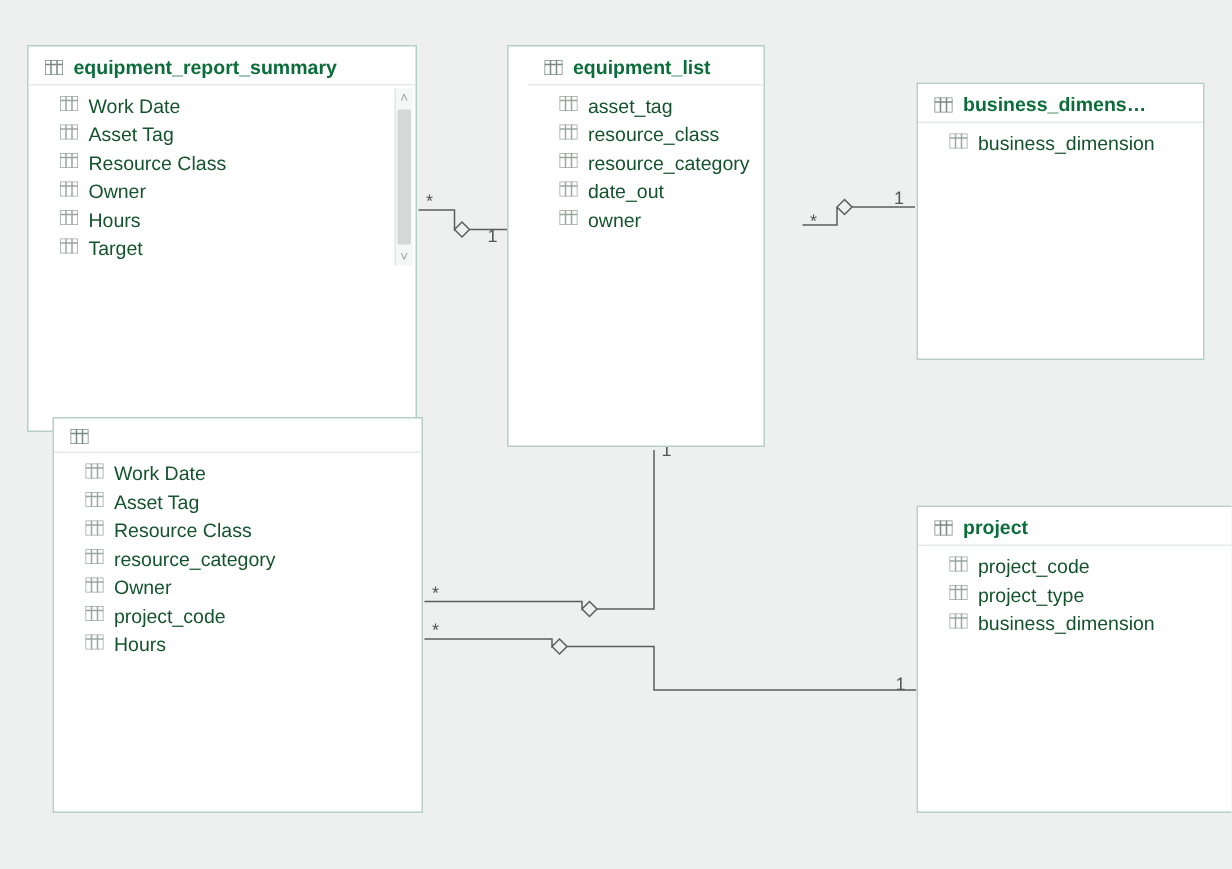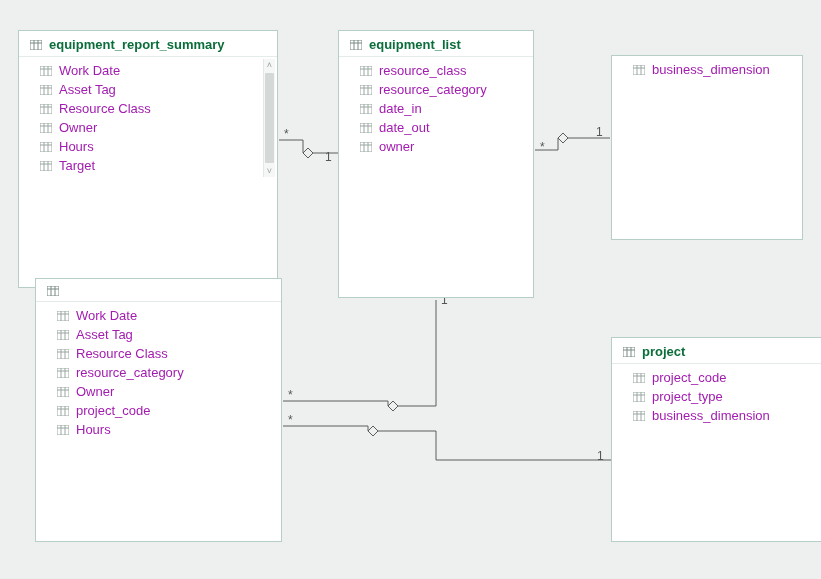--- a/index.html
+++ b/index.html
@@ -39,25 +39,24 @@
     border-bottom: 1px solid #e3ece7;
     white-space: nowrap;
     overflow: hidden;
   }
   .tbl .body {
     padding: 4px 0;
     position: relative;
   }
   .row {
     display: flex;
-    align-items: center;
     gap: 6px;
     padding: 2px 12px 2px 20px;
     white-space: nowrap;
-    color: #a21caf;
+    color: #14532d;
   }
   .ico {
     width: 14px; height: 12px;
     display: inline-flex;
     align-items: center;
     justify-content: center;
     flex: 0 0 14px;
   }
   .ico svg { display: block; }
   .scroll {
@@ -206,21 +205,21 @@
               <line x1="0" y1="3" x2="12" y2="3" stroke="#9aa6a0"></line>
               <line x1="4" y1="0" x2="4" y2="10" stroke="#9aa6a0"></line>
               <line x1="8" y1="0" x2="8" y2="10" stroke="#9aa6a0"></line>
             </svg>
           </span>
           <span>Target</span>
         </div>
       </div>
 </div>
 
-<div class="tbl" style="left:338px; top:30px; width:196px; height:268px;">
+<div class="tbl" style="left:338px; top:30px; width:172px; height:268px;padding-left:13px;">
   <div class="hdr">
     <span class="ico">
       <svg width="12" height="10">
             <rect x="0" y="0" width="12" height="10" fill="none" stroke="#7a8a83" stroke-width="1"></rect>
             <line x1="0" y1="3" x2="12" y2="3" stroke="#7a8a83"></line>
             <line x1="4" y1="0" x2="4" y2="10" stroke="#7a8a83"></line>
             <line x1="8" y1="0" x2="8" y2="10" stroke="#7a8a83"></line>
           </svg>
     </span>
     <span>equipment_list</span>
@@ -228,20 +227,31 @@
   <div class="body" id="body-list">
         <div class="row">
           <span class="ico">
             <svg width="12" height="10">
               <rect x="0" y="0" width="12" height="10" fill="none" stroke="#9aa6a0" stroke-width="1"></rect>
               <line x1="0" y1="3" x2="12" y2="3" stroke="#9aa6a0"></line>
               <line x1="4" y1="0" x2="4" y2="10" stroke="#9aa6a0"></line>
               <line x1="8" y1="0" x2="8" y2="10" stroke="#9aa6a0"></line>
             </svg>
           </span>
+          <span>asset_tag</span>
+        </div>
+        <div class="row">
+          <span class="ico">
+            <svg width="12" height="10">
+              <rect x="0" y="0" width="12" height="10" fill="none" stroke="#9aa6a0" stroke-width="1"></rect>
+              <line x1="0" y1="3" x2="12" y2="3" stroke="#9aa6a0"></line>
+              <line x1="4" y1="0" x2="4" y2="10" stroke="#9aa6a0"></line>
+              <line x1="8" y1="0" x2="8" y2="10" stroke="#9aa6a0"></line>
+            </svg>
+          </span>
           <span>resource_class</span>
         </div>
         <div class="row">
           <span class="ico">
             <svg width="12" height="10">
               <rect x="0" y="0" width="12" height="10" fill="none" stroke="#9aa6a0" stroke-width="1"></rect>
               <line x1="0" y1="3" x2="12" y2="3" stroke="#9aa6a0"></line>
               <line x1="4" y1="0" x2="4" y2="10" stroke="#9aa6a0"></line>
               <line x1="8" y1="0" x2="8" y2="10" stroke="#9aa6a0"></line>
             </svg>
@@ -250,48 +260,48 @@
         </div>
         <div class="row">
           <span class="ico">
             <svg width="12" height="10">
               <rect x="0" y="0" width="12" height="10" fill="none" stroke="#9aa6a0" stroke-width="1"></rect>
               <line x1="0" y1="3" x2="12" y2="3" stroke="#9aa6a0"></line>
               <line x1="4" y1="0" x2="4" y2="10" stroke="#9aa6a0"></line>
               <line x1="8" y1="0" x2="8" y2="10" stroke="#9aa6a0"></line>
             </svg>
           </span>
-          <span>date_in</span>
-        </div>
-        <div class="row">
-          <span class="ico">
-            <svg width="12" height="10">
-              <rect x="0" y="0" width="12" height="10" fill="none" stroke="#9aa6a0" stroke-width="1"></rect>
-              <line x1="0" y1="3" x2="12" y2="3" stroke="#9aa6a0"></line>
-              <line x1="4" y1="0" x2="4" y2="10" stroke="#9aa6a0"></line>
-              <line x1="8" y1="0" x2="8" y2="10" stroke="#9aa6a0"></line>
-            </svg>
-          </span>
           <span>date_out</span>
         </div>
         <div class="row">
           <span class="ico">
             <svg width="12" height="10">
               <rect x="0" y="0" width="12" height="10" fill="none" stroke="#9aa6a0" stroke-width="1"></rect>
               <line x1="0" y1="3" x2="12" y2="3" stroke="#9aa6a0"></line>
               <line x1="4" y1="0" x2="4" y2="10" stroke="#9aa6a0"></line>
               <line x1="8" y1="0" x2="8" y2="10" stroke="#9aa6a0"></line>
             </svg>
           </span>
           <span>owner</span>
         </div>
       </div>
 </div>
 
 <div class="tbl" style="left:611px; top:55px; width:192px; height:185px;">
+  <div class="hdr">
+    <span class="ico">
+      <svg width="12" height="10">
+            <rect x="0" y="0" width="12" height="10" fill="none" stroke="#7a8a83" stroke-width="1"></rect>
+            <line x1="0" y1="3" x2="12" y2="3" stroke="#7a8a83"></line>
+            <line x1="4" y1="0" x2="4" y2="10" stroke="#7a8a83"></line>
+            <line x1="8" y1="0" x2="8" y2="10" stroke="#7a8a83"></line>
+          </svg>
+    </span>
+    <span>business_dimens…</span>
+  </div>
   <div class="body" id="body-bdim">
         <div class="row">
           <span class="ico">
             <svg width="12" height="10">
               <rect x="0" y="0" width="12" height="10" fill="none" stroke="#9aa6a0" stroke-width="1"></rect>
               <line x1="0" y1="3" x2="12" y2="3" stroke="#9aa6a0"></line>
               <line x1="4" y1="0" x2="4" y2="10" stroke="#9aa6a0"></line>
               <line x1="8" y1="0" x2="8" y2="10" stroke="#9aa6a0"></line>
             </svg>
           </span>

